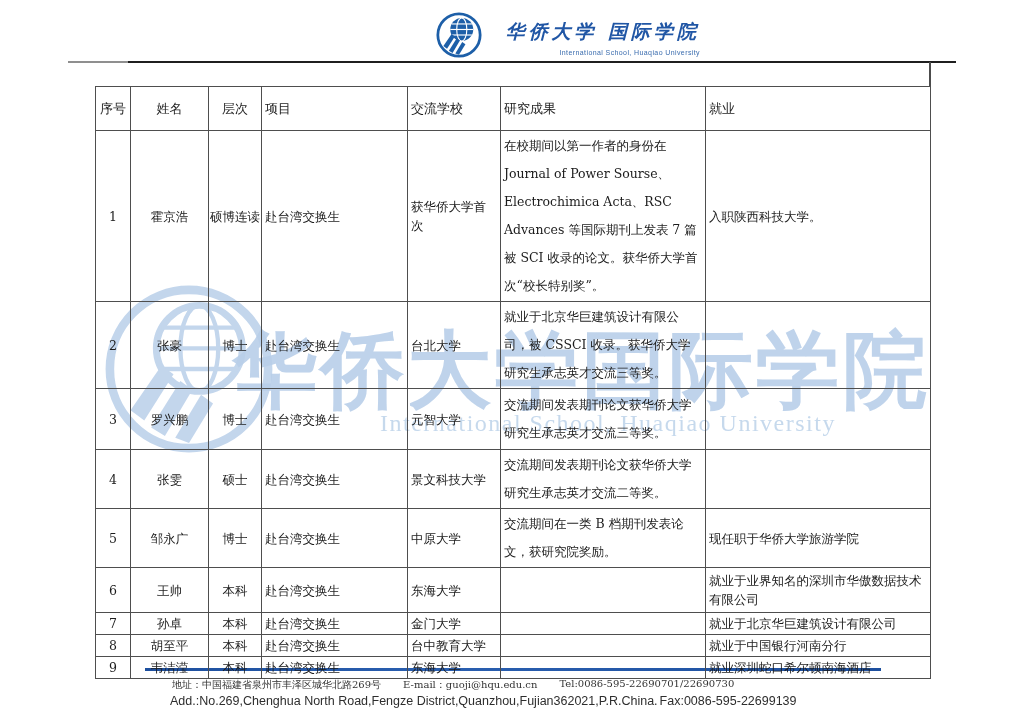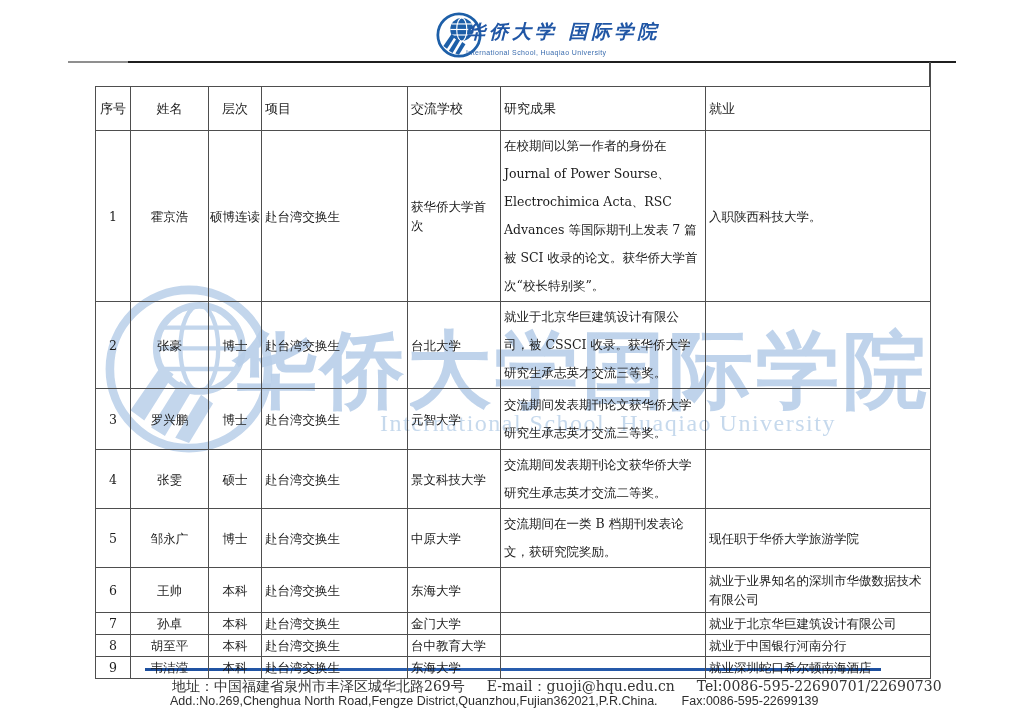--- a/index.html
+++ b/index.html
@@ -5,21 +5,21 @@
   * { margin:0; padding:0; box-sizing:border-box; }
   html,body { background:#e8e8e8; }
   #page {
     position:relative; width:1024px; height:724px; background:#ffffff;
     font-family:"DejaVu Serif","Liberation Serif",serif; color:#1c1c1c;
     overflow:hidden; margin:0 auto;
   }
 
   
   .hdr-logo { position:absolute; left:436px; top:12px; width:46px; height:46px; }
-  .hdr-text { position:absolute; left:466px; top:19px; width:220px; }
+  .hdr-text { position:absolute; left:480px; top:19px; width:220px;text-align:right; }
   .hdr-title {
     font-size:19px; font-weight:bold; font-style:italic; letter-spacing:4px;
     color:#2056a5; white-space:nowrap;
   }
   .hdr-sub {
     margin-top:4px; font-family:"Liberation Sans",sans-serif; font-size:7px;
     letter-spacing:0.4px; color:#3a6cae; white-space:nowrap;
   }
   .top-rule {
     position:absolute; left:68px; top:61px; width:888px; height:2px;
@@ -51,22 +51,22 @@
   td.l { text-align:left; padding:1px 3px; }
   tr.h26 { height:26px;font-family:Liberation Serif, serif; } tr.h123{ height:123px; } tr.h62{ height:62px; }
   tr.h61 { height:61px; } tr.h59 { height:59px; } tr.h41{ height:41px; }
   tr.h45 { height:45px; } tr.h22 { height:22px; }
   td.research { line-height:28px; }
 
   
   .ft-bar { position:absolute; left:145px; top:668px; width:736px; height:3px;
             background:linear-gradient(to right,#1d4f9e,#2a5fb0 40%,#1d4f9e); }
   .ft-line1 { position:absolute; left:172px; top:678px; width:700px; display:flex; gap:22px;
-              font-size:14px; color:#333; white-space:nowrap; }
-  .ft-line2 { position:absolute; left:170px; top:694px; width:700px; display:flex; gap:24px;
+              font-size:10px; color:#333; white-space:nowrap; }
+  .ft-line2 { position:absolute; left:170px; top:694px; width:700px; display:flex; gap:2px;
               font-family:"Liberation Sans",sans-serif; font-size:12.5px; color:#2e2e2e; white-space:nowrap; }
 </style>
 </head>
 <body>
 
 <div id="page">
 
   <div>
     <svg class="hdr-logo" viewBox="0 0 100 100">
       <circle cx="50" cy="50" r="46" fill="#ffffff" stroke="#1d5fa8" stroke-width="6"></circle>

